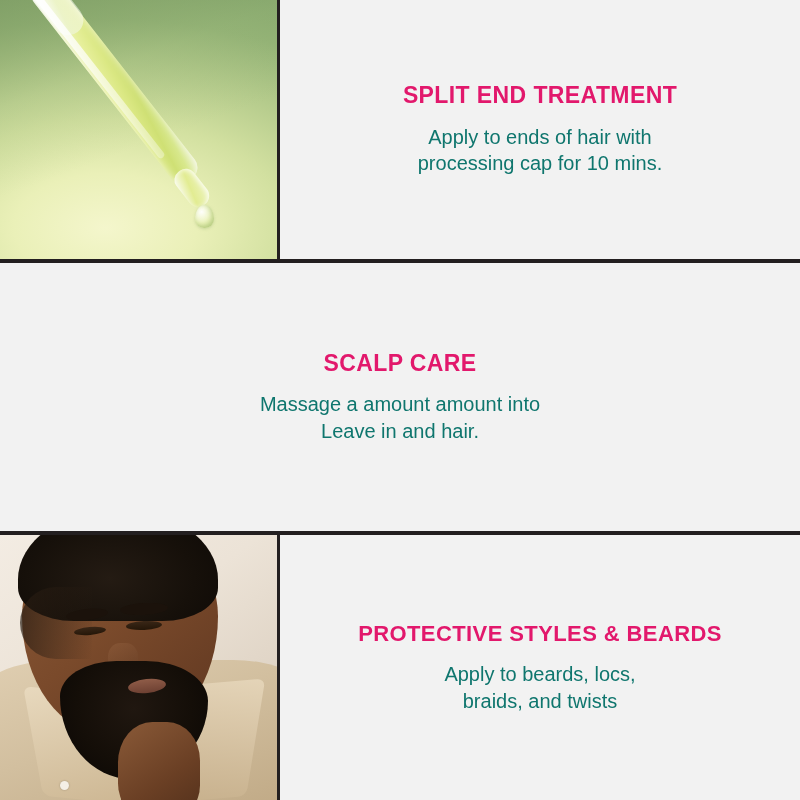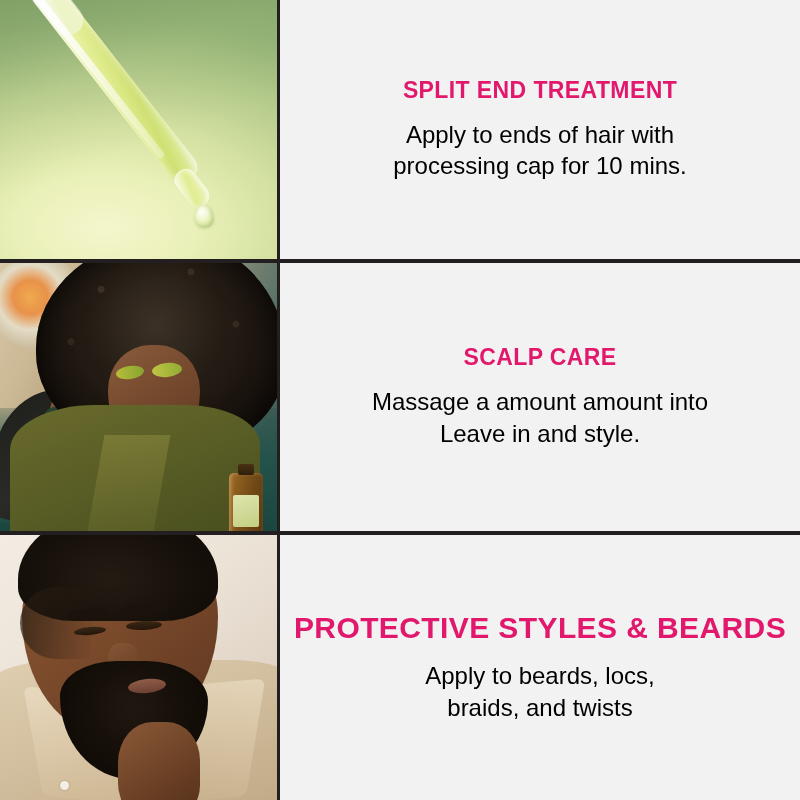--- a/index.html
+++ b/index.html
@@ -17,21 +17,21 @@
     position:relative;
   }
 
   .panel {
     display:flex;
     width:800px;
     position:relative;
     overflow:hidden;
   }
   .panel-1 { height:262px; }
-  .panel-2 { height:270px; }
+  .panel-2 { height:270px;flex-direction:column; }
   .panel-3 { height:268px; }
 
   .divider {
     width:800px; height:4px;
     background:#231f20;
     flex:none;
   }
 
   
   .media {
@@ -353,24 +353,24 @@
   }
   .heading {
     color:#e2186c;
     font-weight:bold;
     font-size:23px;
     letter-spacing:.4px;
     line-height:1.2;
     margin-bottom:14px;
     white-space:nowrap;
   }
-  .panel-3 .heading { font-size:30px; }
+  .panel-3 .heading { font-size:22px; }
   .body-text {
-    color:#000000;
-    font-size:24px;
+    color:#0f766e;
+    font-size:20px;
     line-height:1.33;
     font-weight:400;
   }
   .body-text .line { display:block; }
 </style>
 </head>
 <body>
 
 <div class="infographic">
 
@@ -419,21 +419,21 @@
       <div class="w-lapel"></div>
       <div class="w-bottle">
         <div class="w-bottle-cap"></div>
         <div class="w-bottle-label"></div>
       </div>
     </div>
     <div class="content">
       <h2 class="heading">SCALP CARE</h2>
       <p class="body-text">
         <span class="line">Massage a amount amount into</span>
-        <span class="line">Leave in and style.</span>
+        <span class="line">Leave in and hair.</span>
       </p>
     </div>
   </section>
 
   <div class="divider"></div>
 
   <section class="panel panel-3">
     <div class="media">
       <div class="bg-man">
         <div class="m-wall"></div>

